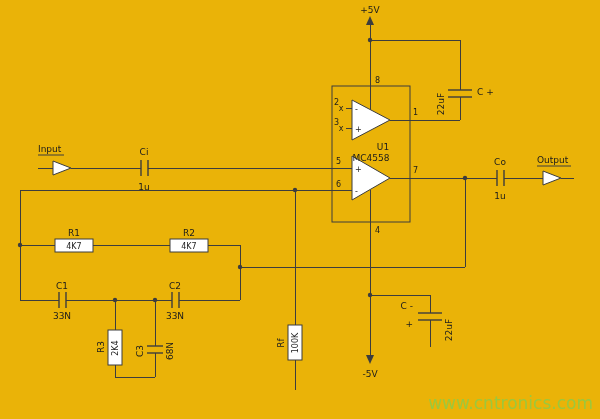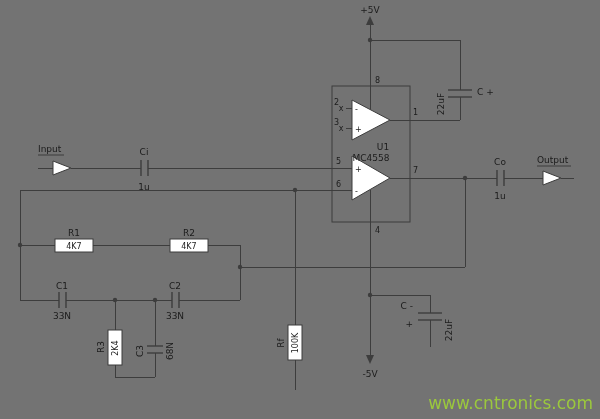--- a/index.html
+++ b/index.html
@@ -1,17 +1,17 @@
 <!DOCTYPE html>
 <html><head>
 <meta charset="utf-8">
 <style>
   html,body{margin:0;padding:0;background:#ffffff;}
   .stage{
-    position:relative;width:600px;height:419px;background:#737373;
+    position:relative;width:600px;height:419px;background:#eab308;
     font-family:"DejaVu Sans",sans-serif;overflow:hidden;
   }
   svg{display:block;}
   .wire{stroke:#3d3d3d;stroke-width:1;fill:none;}
   .plate{stroke:#3d3d3d;stroke-width:1.4;fill:none;}
   .comp{stroke:#3d3d3d;stroke-width:1;fill:#ffffff;}
   .open{stroke:#3d3d3d;stroke-width:1;fill:none;}
   .dot{fill:#3d3d3d;stroke:none;}
   .lbl{font-size:9px;fill:#1c1c1c;font-family:"DejaVu Sans",sans-serif;}
   .sm{font-size:8px;}

